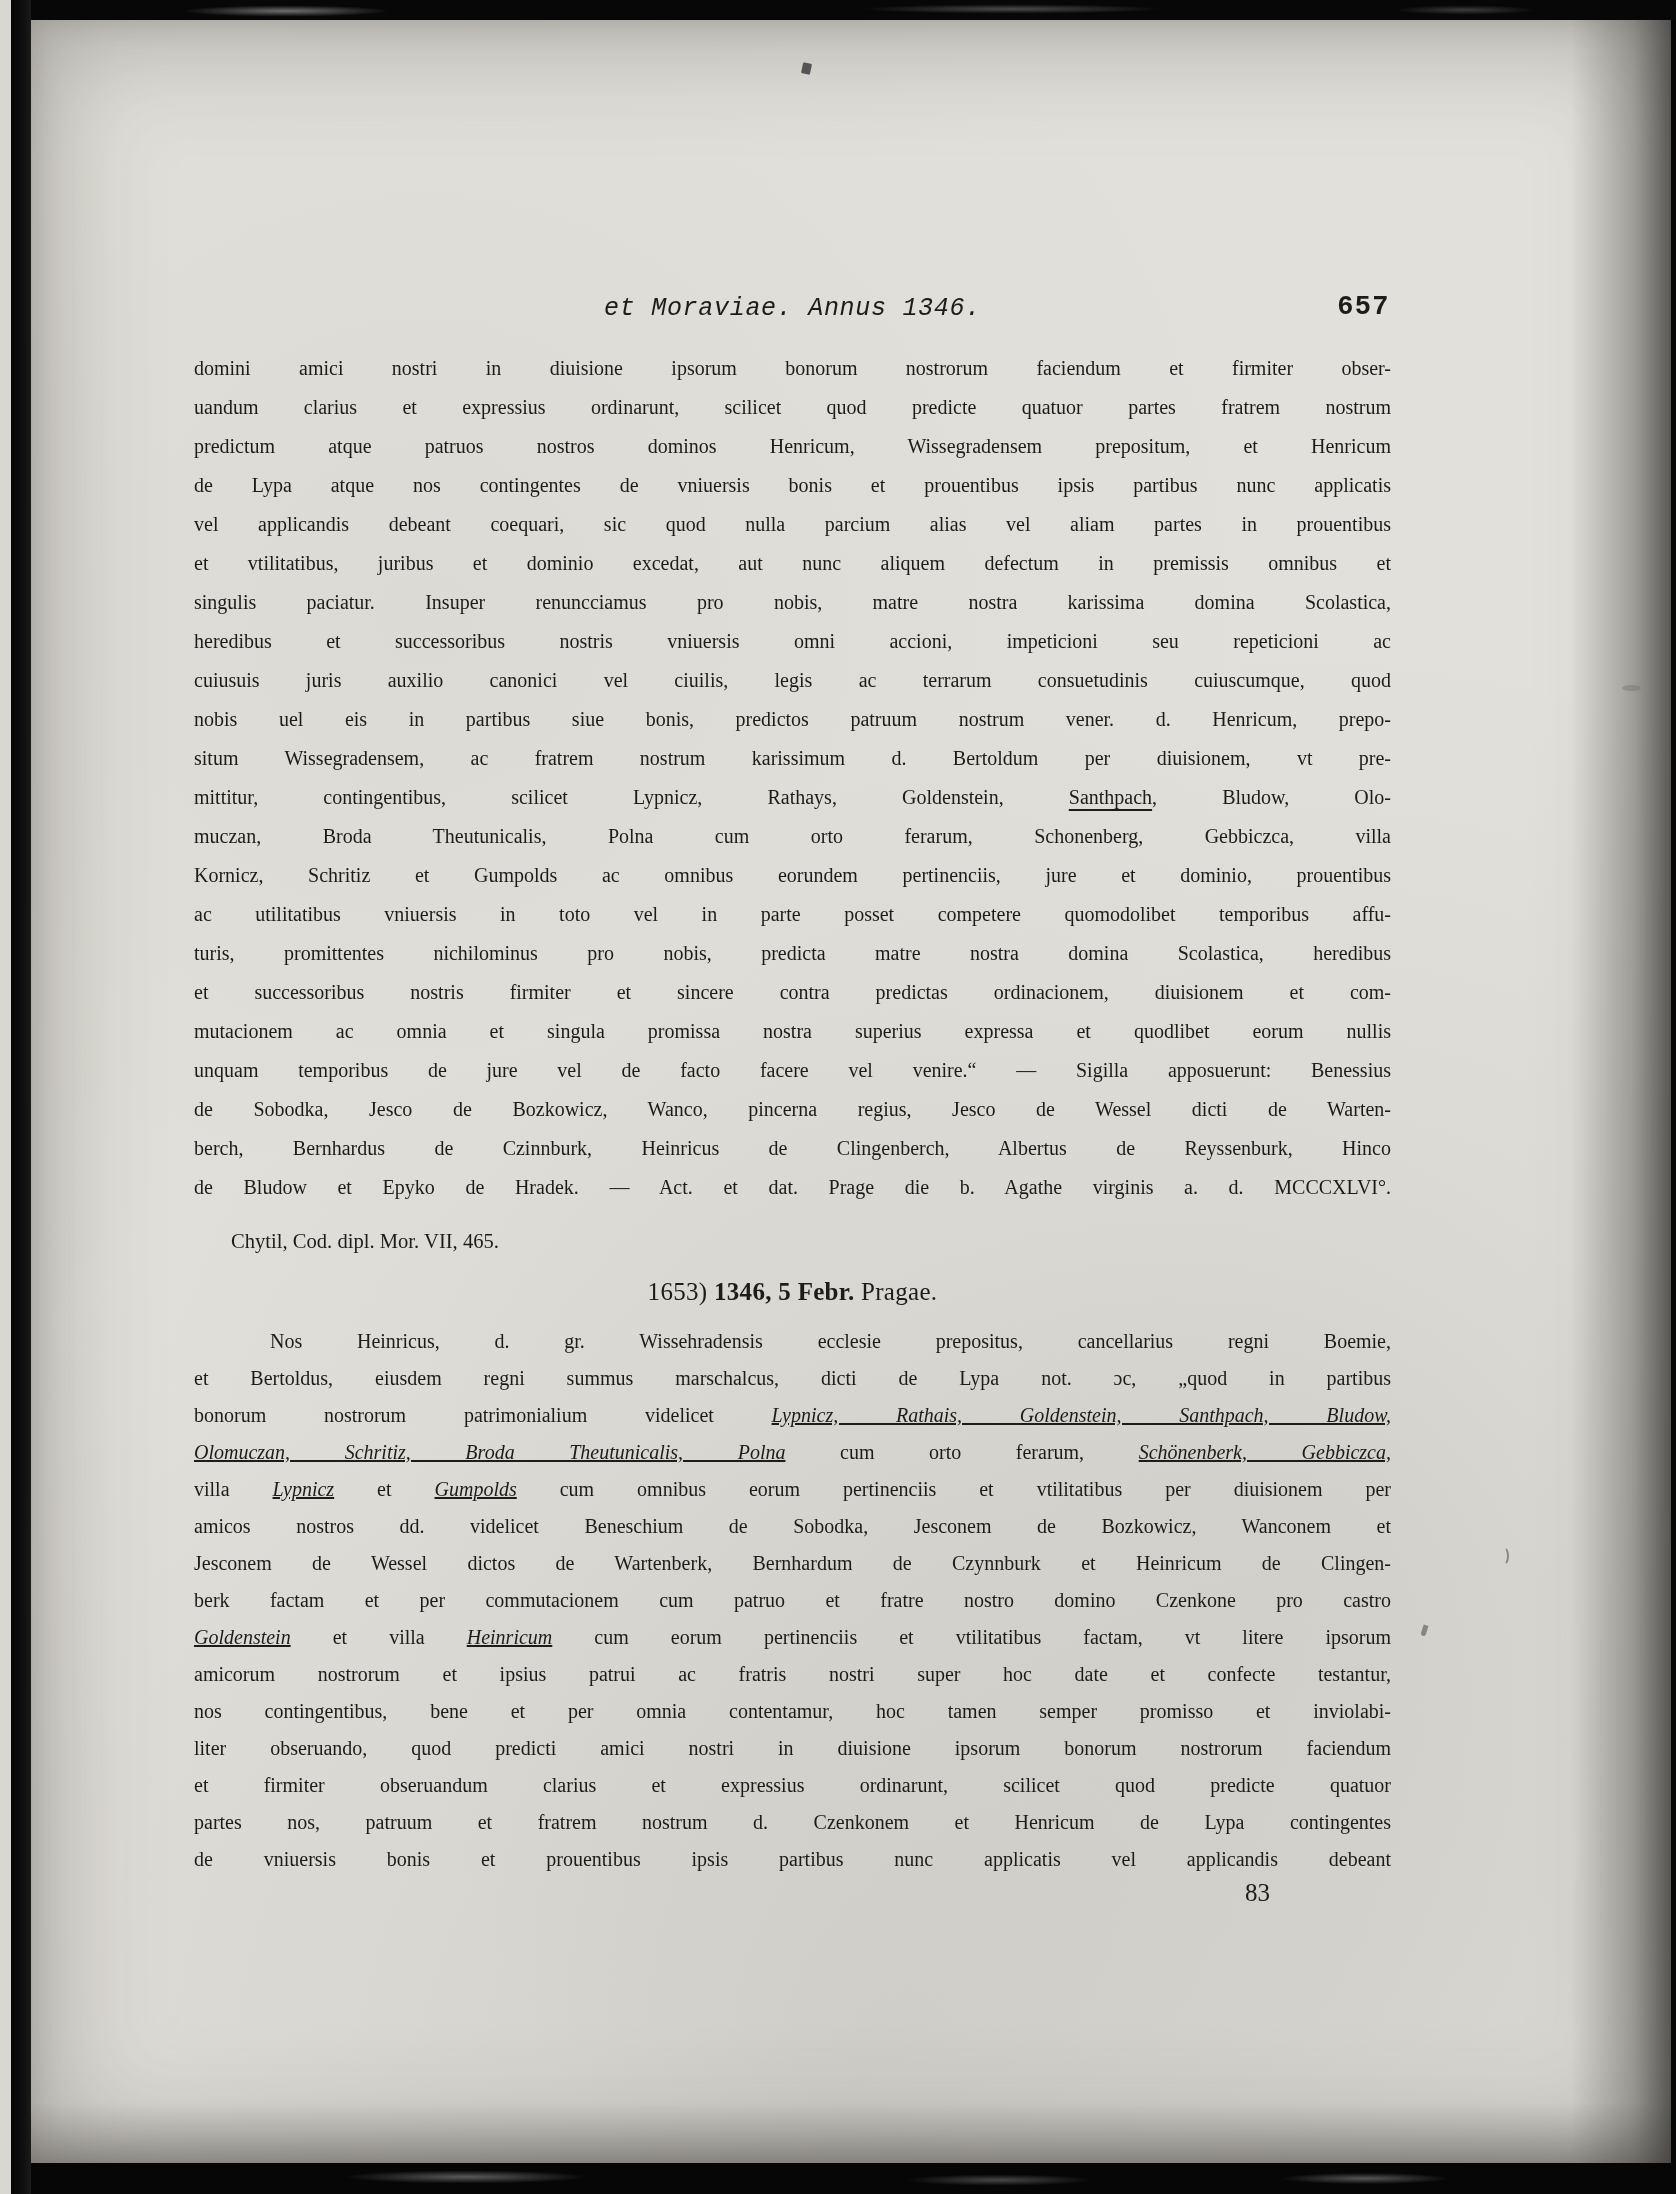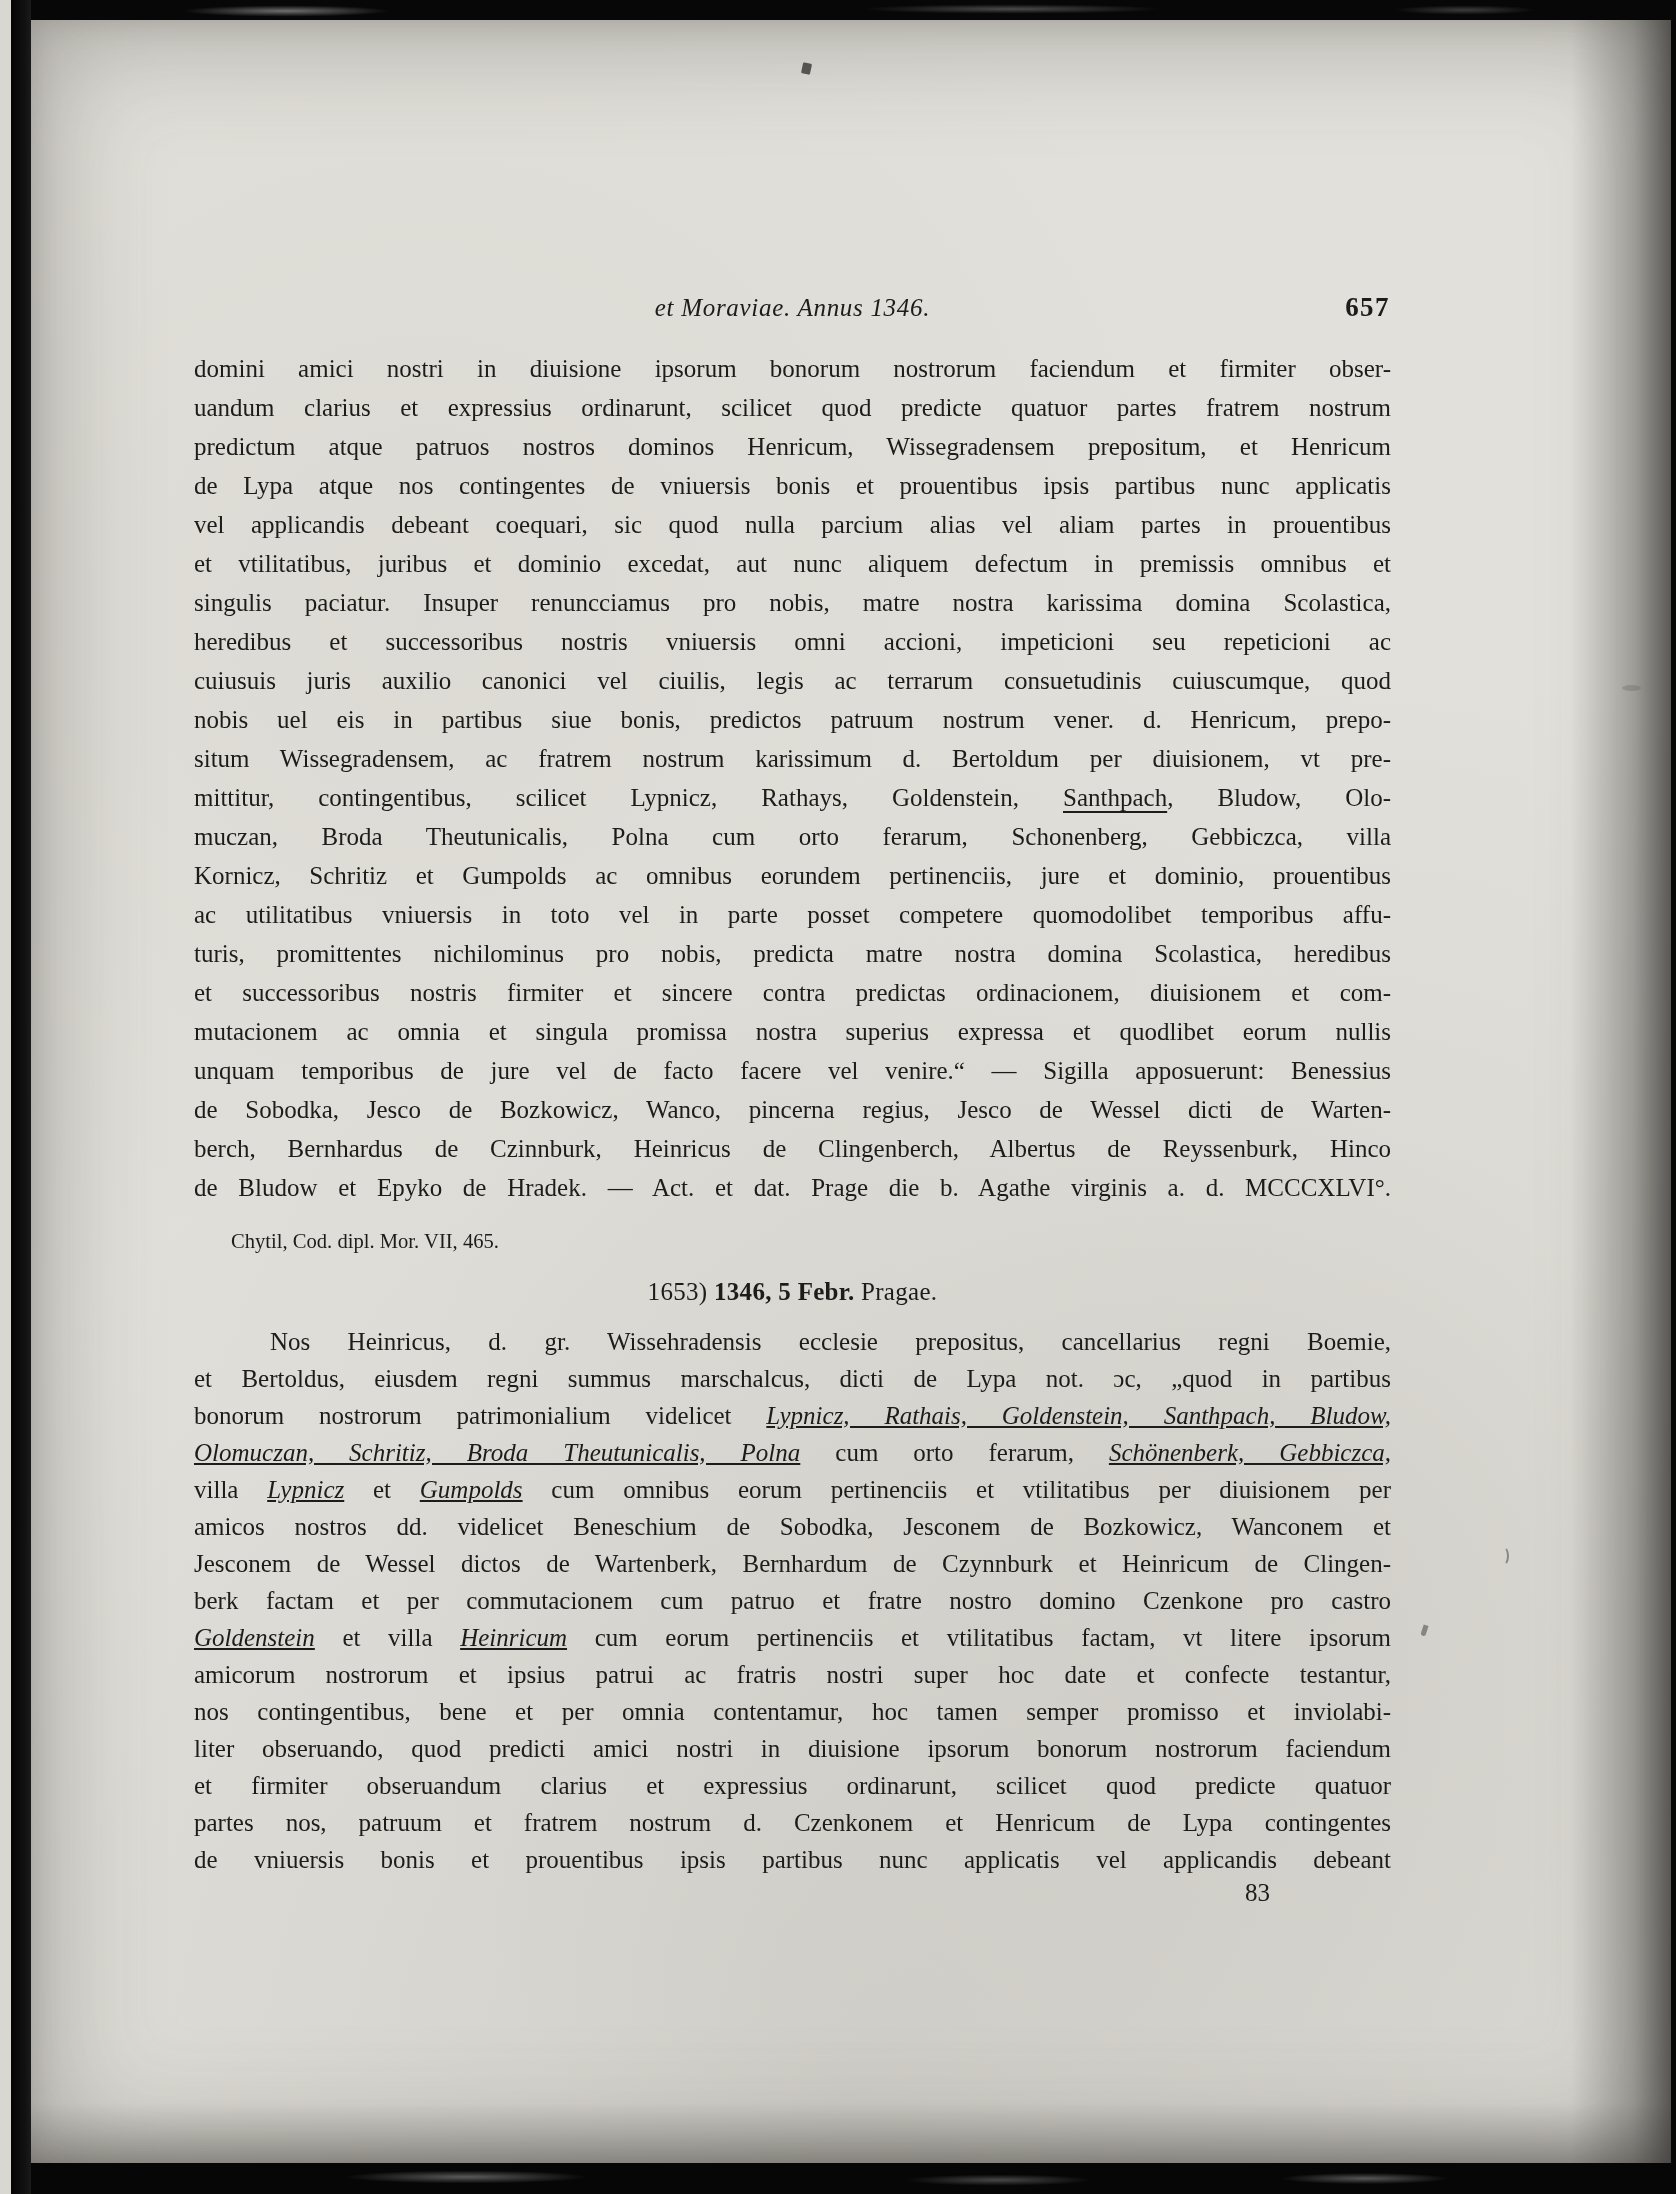--- a/index.html
+++ b/index.html
@@ -70,31 +70,31 @@
   .speck-3 { left: 1497px; top: 1546px; width: 8px; height: 16px; border: 2.7px solid rgba(0,0,0,0); border-right-color: #4a4843; border-radius: 50%; opacity: .55; }
   .speck-4 { left: 1422px; top: 1625px; width: 4.7px; height: 10.7px; background: #3a3935; opacity: .5; border-radius: 0 0 4px 4px; transform: rotate(18deg); }
 
   
   .content {
     position: absolute; left: 194px; top: 294px; width: 1197px;
     z-index: 5;
     color: #1d1c1a;
   }
 
-  .page-header { position: relative; height: 33px; font-size: 25px; }
+  .page-header { position: relative; height: 33px; font-size: 25px; font-family: Liberation Mono, monospace; }
   .running-title {
     position: absolute; left: 50%; transform: translateX(-50%);
     font-style: italic; letter-spacing: 0.7px; white-space: nowrap;
   }
   .page-number {
     position: absolute; right: 1.3px; top: -2px;
     font-weight: bold; font-size: 27px; letter-spacing: 1.3px;
   }
 
-  .para { font-size: 25px; }
+  .para { font-size: 20px; }
   .tline { text-align: justify; text-align-last: justify; overflow: hidden; }
   .para1 { margin-top: 22px; }
   .para1 .tline { height: 39px; line-height: 39px; }
   .para2 .tline { height: 37px; line-height: 37px; }
   .para2 .tline:first-child { text-indent: 76px; }
 
   .citation {
     margin-top: 21px; margin-left: 37px;
     font-size: 20.6px; height: 27px; line-height: 27px;
   }

